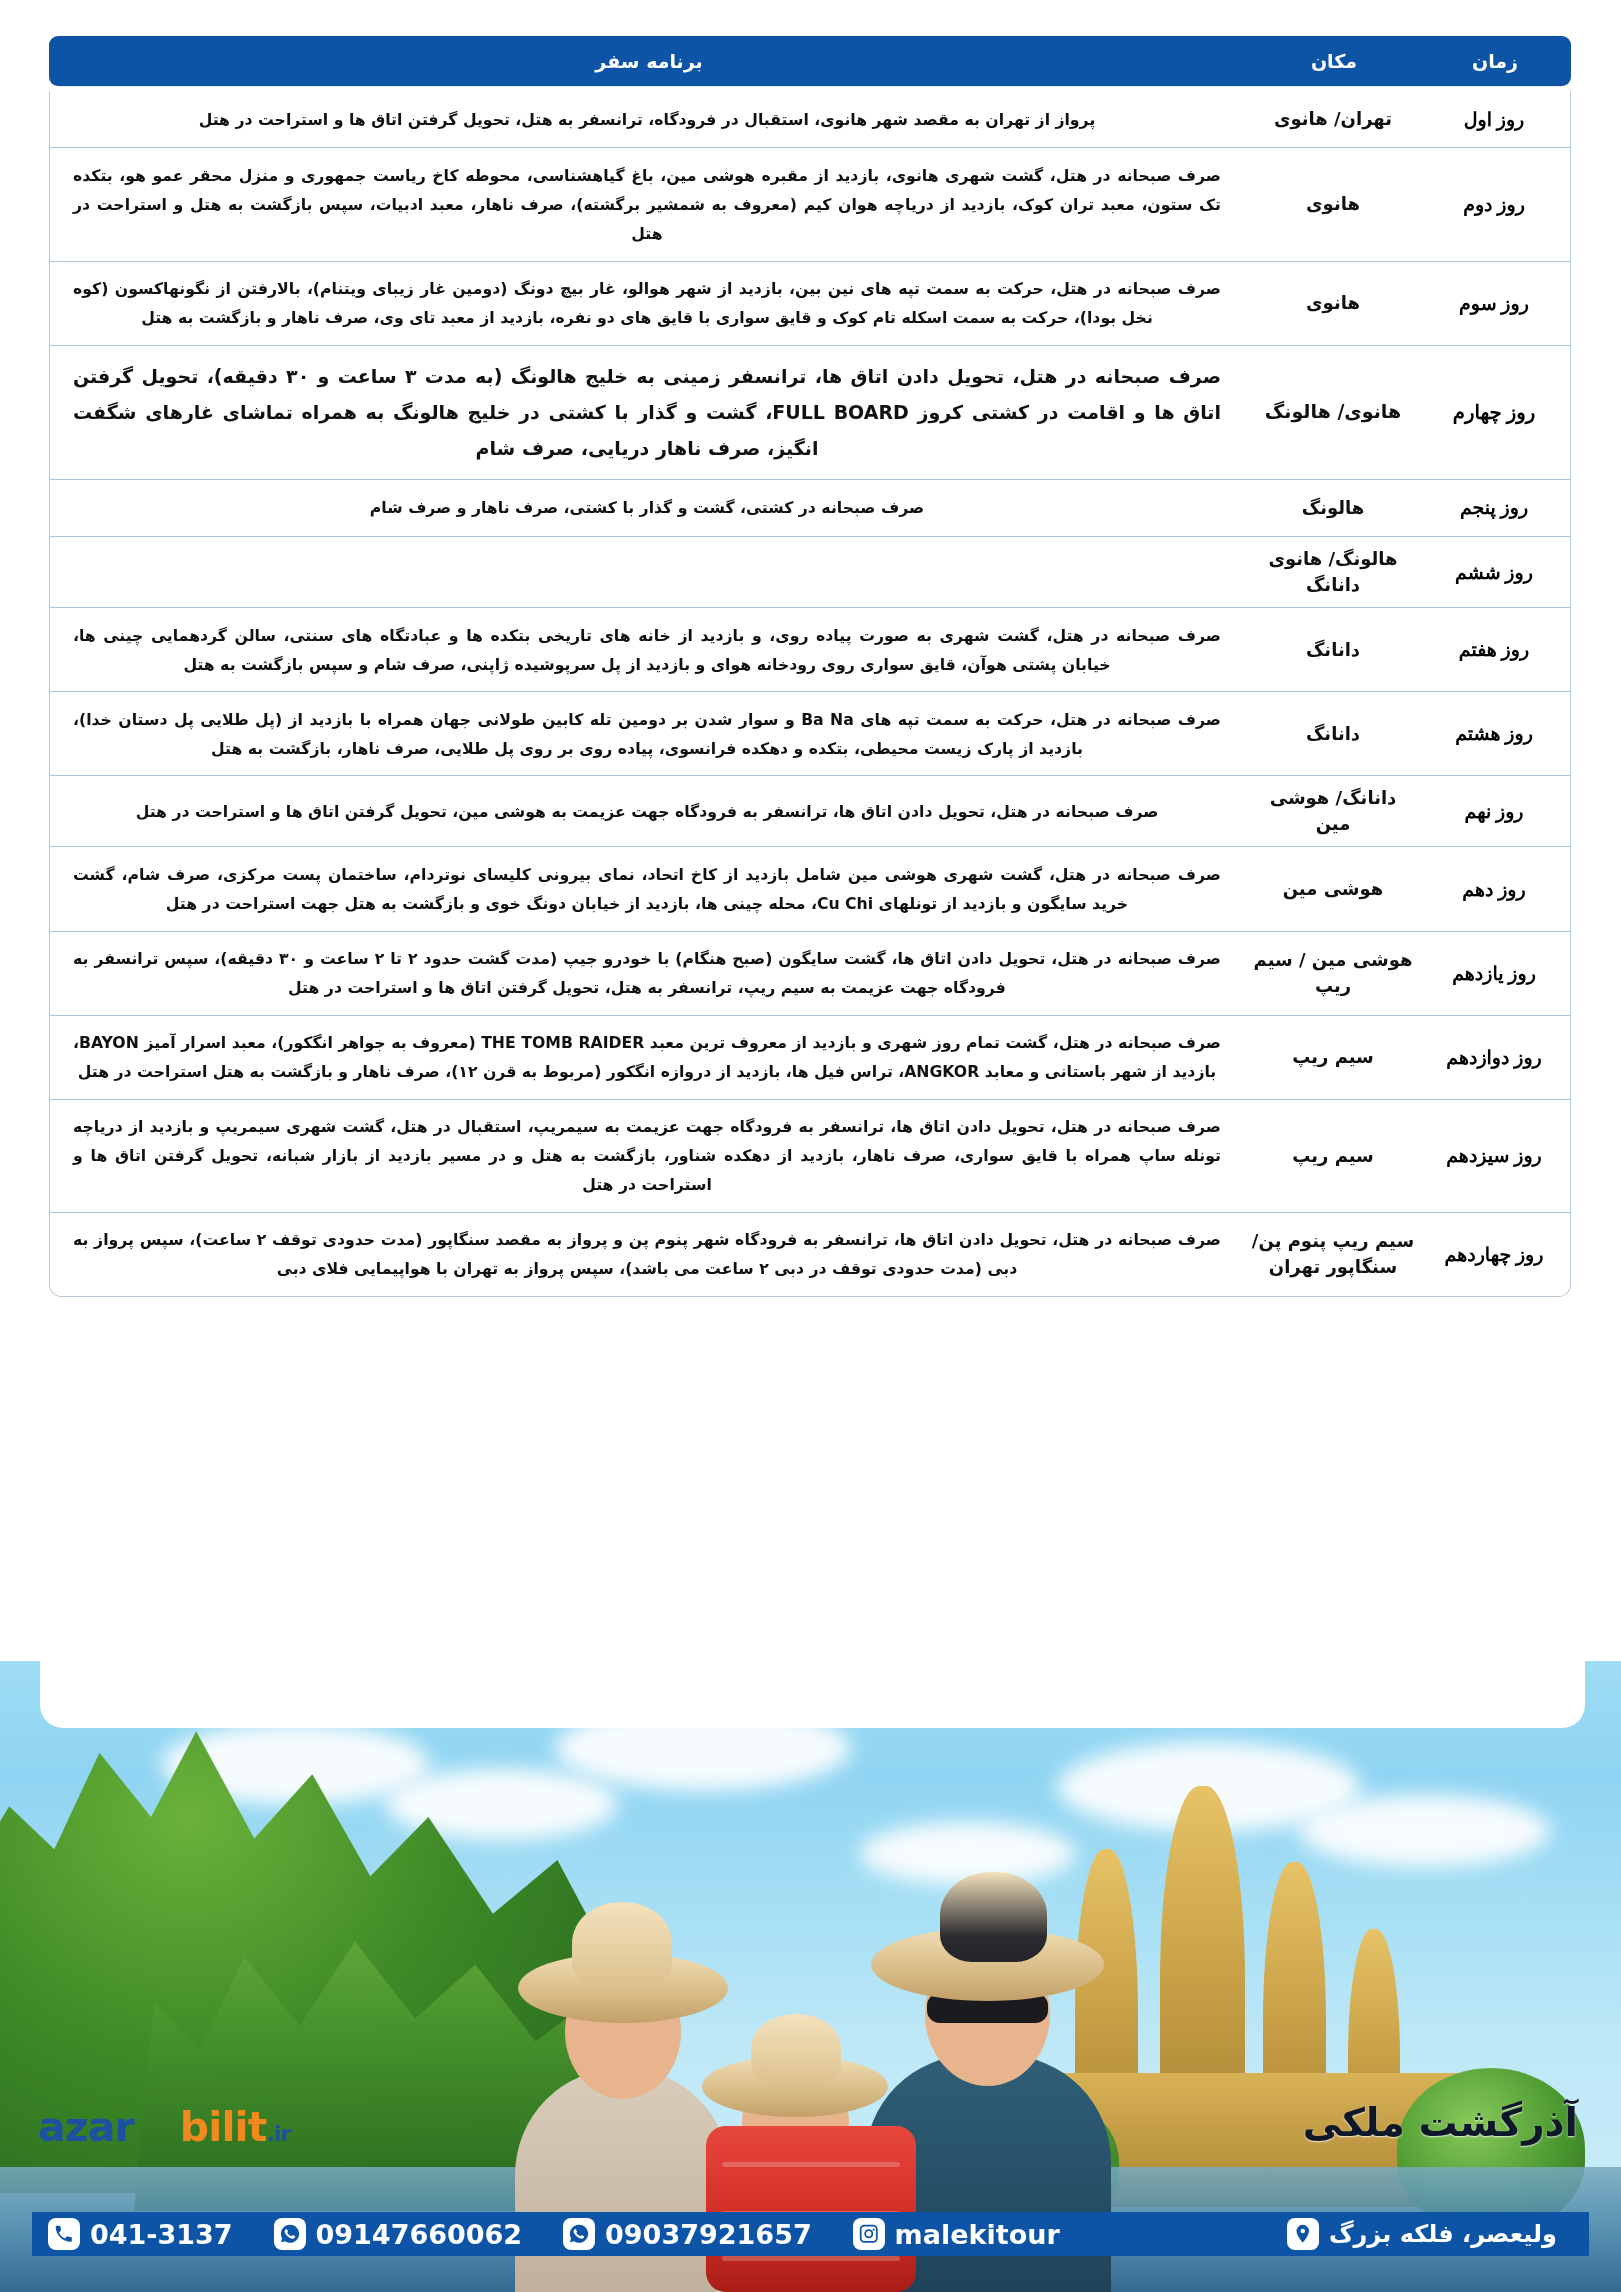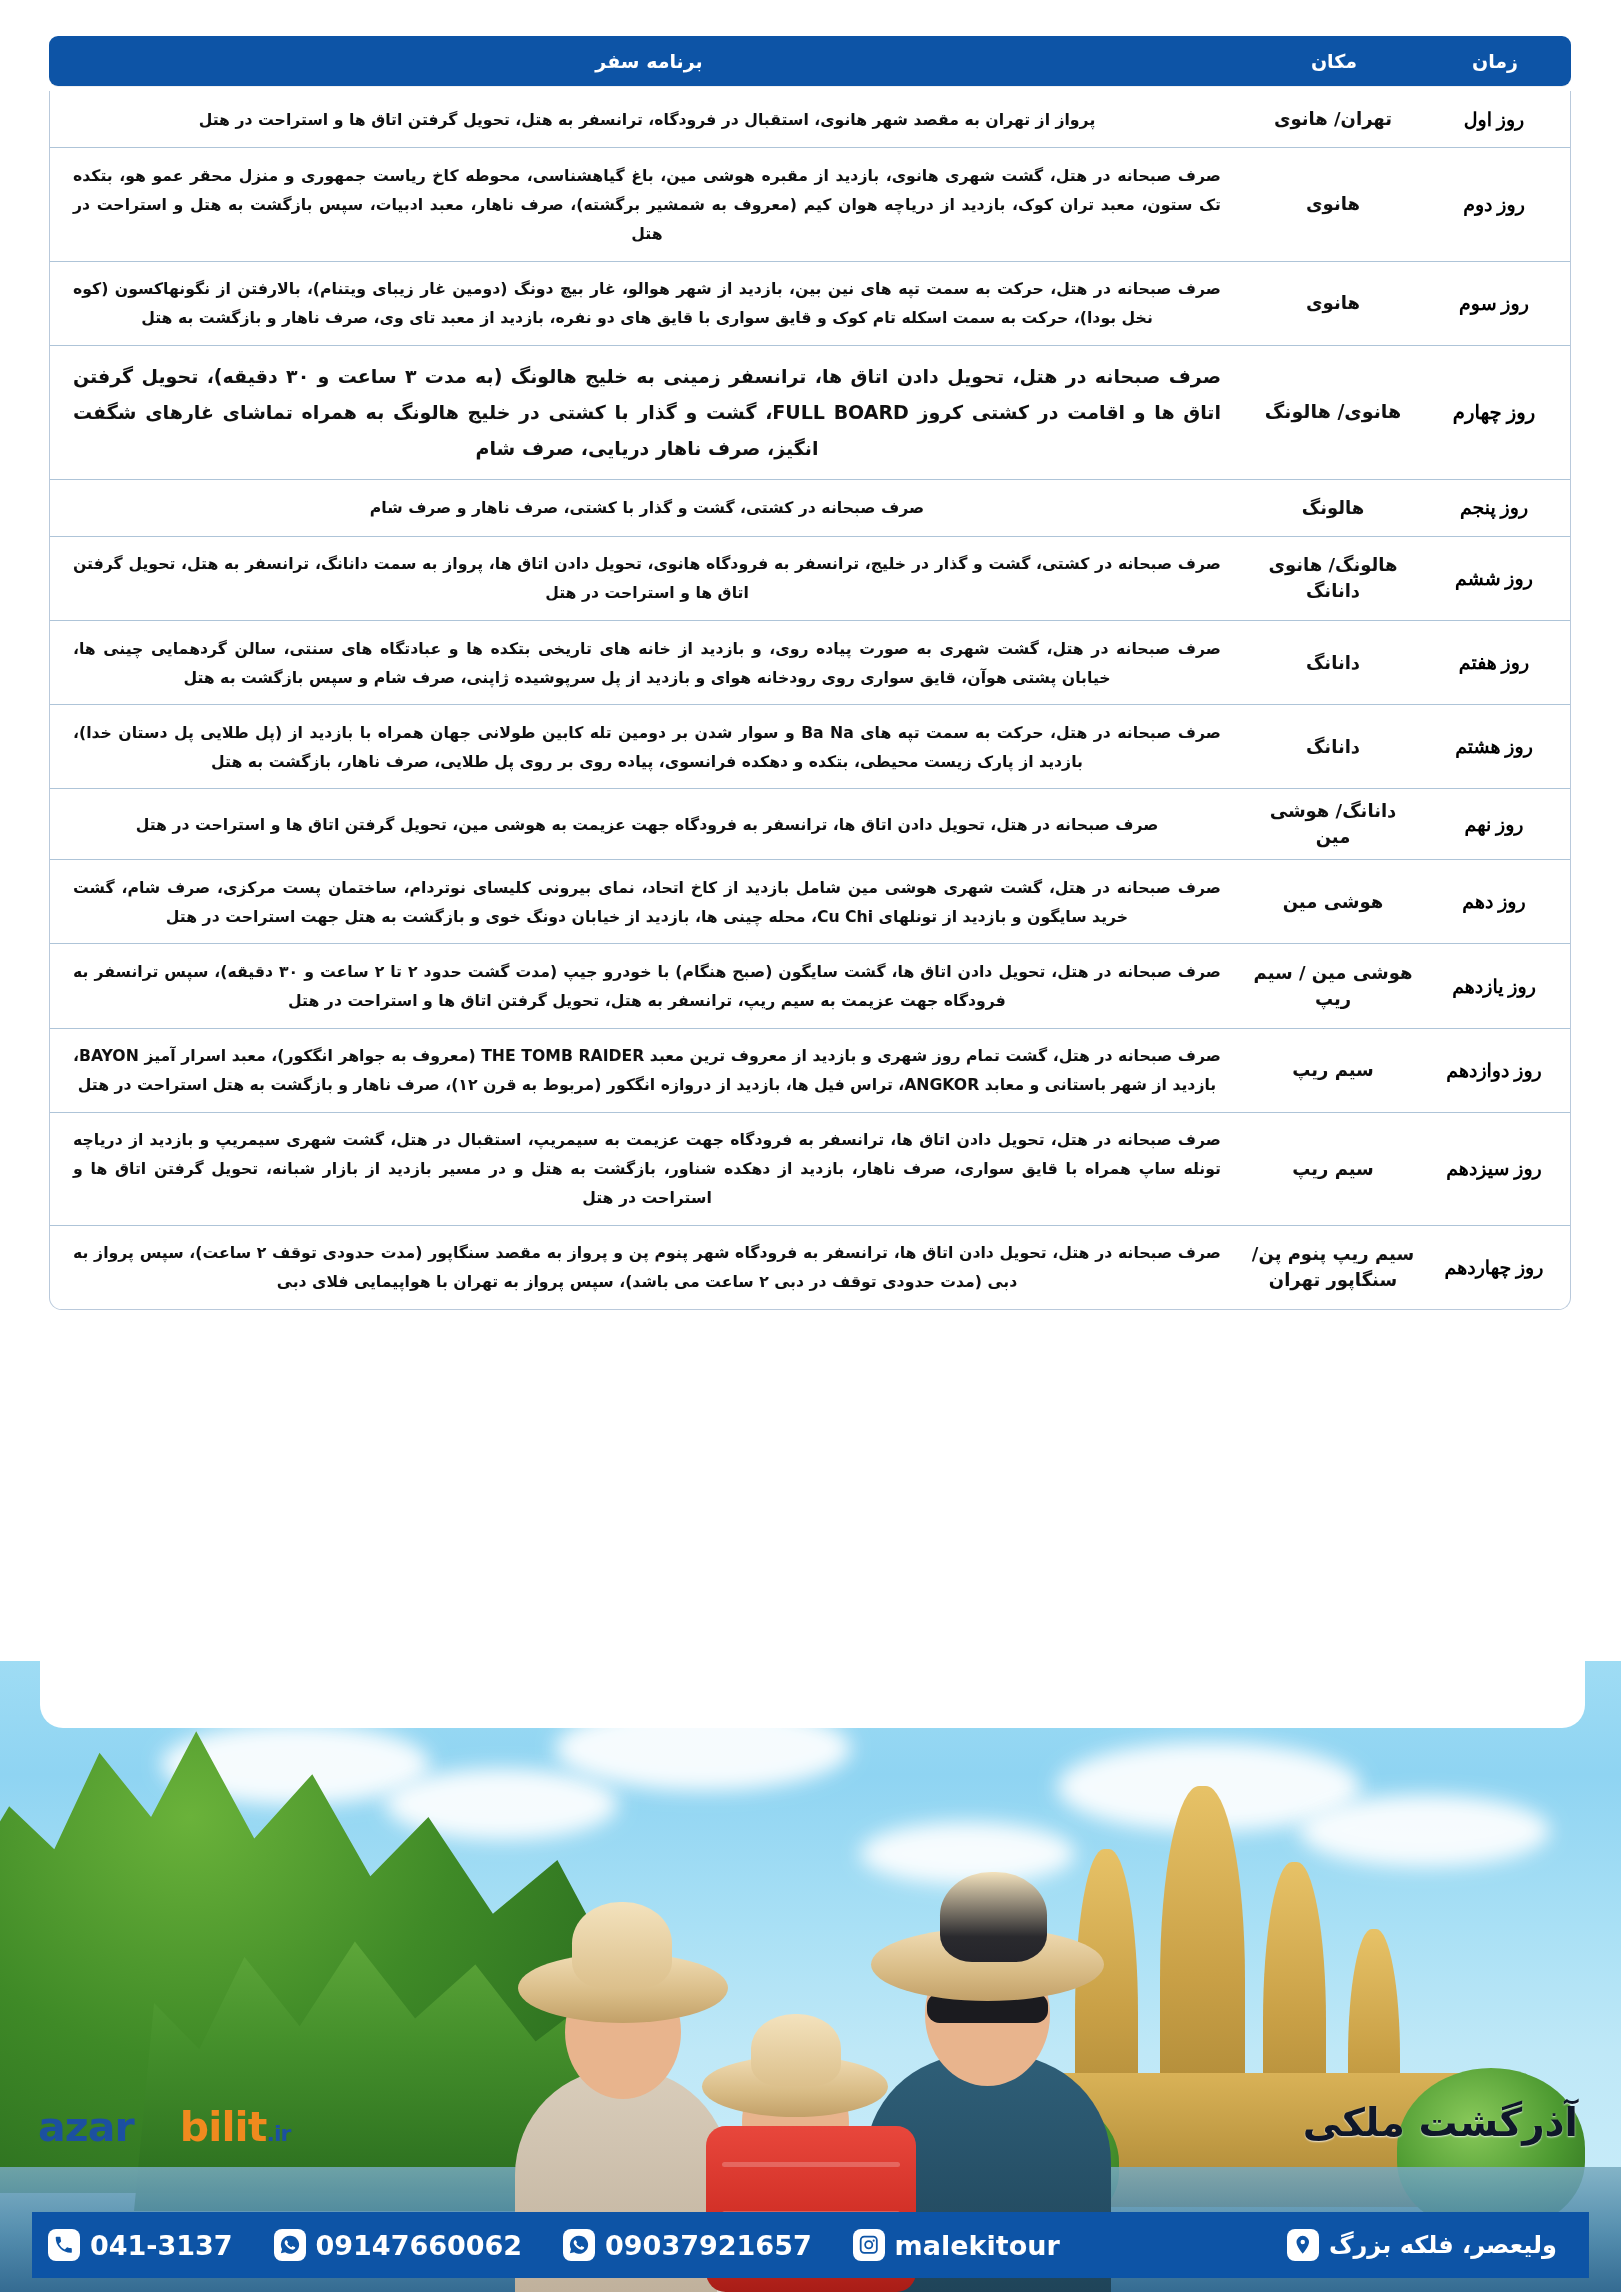--- a/index.html
+++ b/index.html
@@ -166,21 +166,21 @@
   .logo-malek {
     position: absolute; right: 43px; top: 2100px;
     font-size: 39px; font-weight: bold; color: #0f172a;
     text-shadow: 0 0.9px 1.8px rgba(255,255,255,.8);
     direction: rtl;
   }
 
   
   .contact-bar {
     position: absolute; left: 32px; top: 2212px;
-    width: 1557px; height: 66px;
+    width: 1557px; height: 44px;
     background: #0d54a6;
     display: flex; align-items: center;
     padding: 0 16px;
     direction: ltr;
     justify-content: center;
   }
   .contact-item {
     display: flex; align-items: center; gap: 9.9px;
     color: #ffffff; font-size: 27px; font-weight: bold;
     margin-right: 41px; white-space: nowrap;
@@ -288,21 +288,20 @@
           <div class="cell-prog">صرف صبحانه در هتل، تحویل دادن اتاق ها، ترانسفر زمینی به خلیج هالونگ (به مدت ۳ ساعت و ۳۰ دقیقه)، تحویل گرفتن اتاق ها و اقامت در کشتی کروز FULL BOARD، گشت و گذار با کشتی در خلیج هالونگ به همراه تماشای غارهای شگفت انگیز، صرف ناهار دریایی، صرف شام</div>
         </div>
         <div class="trow">
           <div class="cell-time">روز پنجم</div>
           <div class="cell-place">هالونگ</div>
           <div class="cell-prog">صرف صبحانه در کشتی، گشت و گذار با کشتی، صرف ناهار و صرف شام</div>
         </div>
         <div class="trow">
           <div class="cell-time">روز ششم</div>
           <div class="cell-place">هالونگ/ هانوی دانانگ</div>
-          <div class="cell-prog">صرف صبحانه در کشتی، گشت و گذار در خلیج، ترانسفر به فرودگاه هانوی، تحویل دادن اتاق ها، پرواز به سمت دانانگ، ترانسفر به هتل، تحویل گرفتن اتاق ها و استراحت در هتل</div>
         </div>
         <div class="trow">
           <div class="cell-time">روز هفتم</div>
           <div class="cell-place">دانانگ</div>
           <div class="cell-prog">صرف صبحانه در هتل، گشت شهری به صورت پیاده روی، و بازدید از خانه های تاریخی بتکده ها و عبادتگاه های سنتی، سالن گردهمایی چینی ها، خیابان پشتی هوآن، قایق سواری روی رودخانه هوای و بازدید از پل سرپوشیده ژاپنی، صرف شام و سپس بازگشت به هتل</div>
         </div>
         <div class="trow">
           <div class="cell-time">روز هشتم</div>
           <div class="cell-place">دانانگ</div>
           <div class="cell-prog">صرف صبحانه در هتل، حرکت به سمت تپه های Ba Na و سوار شدن بر دومین تله کابین طولانی جهان همراه با بازدید از (پل طلایی پل دستان خدا)، بازدید از پارک زیست محیطی، بتکده و دهکده فرانسوی، پیاده روی بر روی پل طلایی، صرف ناهار، بازگشت به هتل</div>

